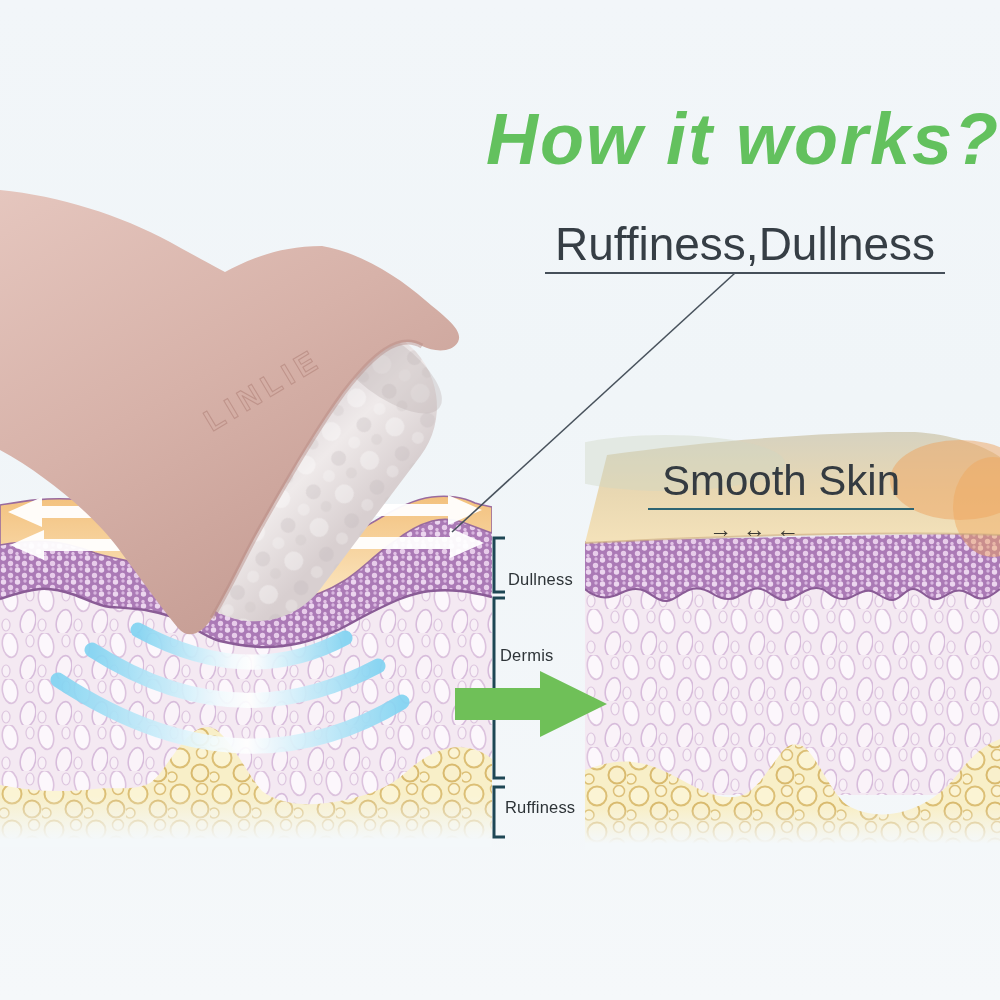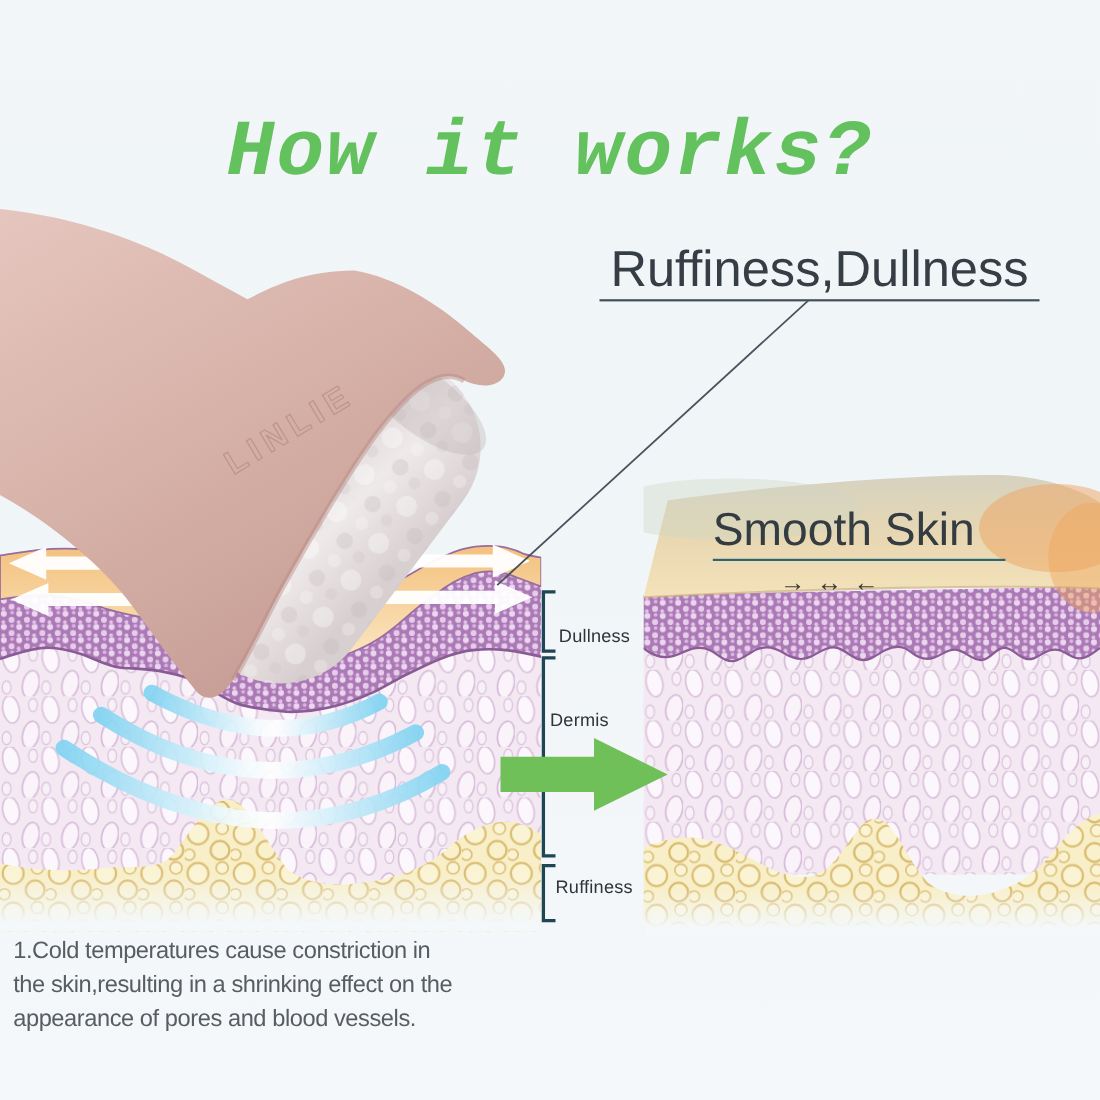--- a/index.html
+++ b/index.html
@@ -3,32 +3,32 @@
 <meta charset="utf-8">
 <style>
   html,body{margin:0;padding:0;background:#e8edf0;}
   #canvas{
     position:relative;width:1000px;height:1000px;overflow:hidden;
     background:linear-gradient(180deg,#f2f6f9 0%,#f0f5f8 40%,#f5f8fa 100%);
     font-family:"Liberation Sans", sans-serif;
   }
   .abs{position:absolute;}
   #title{
-    left:0;right:0;top:98px;text-align:center;
-    font-family:Liberation Mono, monospace;
+    left:0;right:0;top:98px;text-align:right;
+    font-family:Liberation Sans, sans-serif;
     font-style:italic;font-weight:700;font-size:72px;letter-spacing:2px;
     color:#63c15e;
   }
   #problem-label{
     left:545px;top:222px;width:400px;text-align:center;
     font-size:46px;line-height:44px;color:#363e45;
     padding-bottom:6px;border-bottom:2px solid #454f59;
   }
   #smooth-label{
-    left:648px;top:458px;width:266px;
+    left:648px;top:458px;width:266px;text-align:center;
     font-size:42px;line-height:46px;color:#343b41;
     padding-bottom:4px;border-bottom:2px solid #2e6573;
   }
   #compression-arrows{
     left:700px;top:516px;width:110px;text-align:center;
     font-size:23px;color:#3c3a35;letter-spacing:2px;font-weight:600;
   }
   .layer-label{
     position:absolute;font-size:16.5px;color:#2e3438;letter-spacing:0.2px;
   }
@@ -175,17 +175,14 @@
   </svg>
 
   <svg class="abs" style="left:30px;top:580px" width="420" height="230" viewBox="0 0 420 230">
     <g fill="none" stroke="url(#waveGrad)" stroke-width="15" stroke-linecap="round" opacity="0.92">
       <path d="M108,50 Q218,110 315,58"></path>
       <path d="M62,70 Q205,162 348,86"></path>
       <path d="M28,100 Q210,220 372,122"></path>
     </g>
   </svg>
 
-  <div id="caption-left" class="caption">1.Cold temperatures cause constriction in
-the skin,resulting in a shrinking effect on the
-appearance of pores and blood vessels.</div>
 
 </div>
 
 </body></html>

